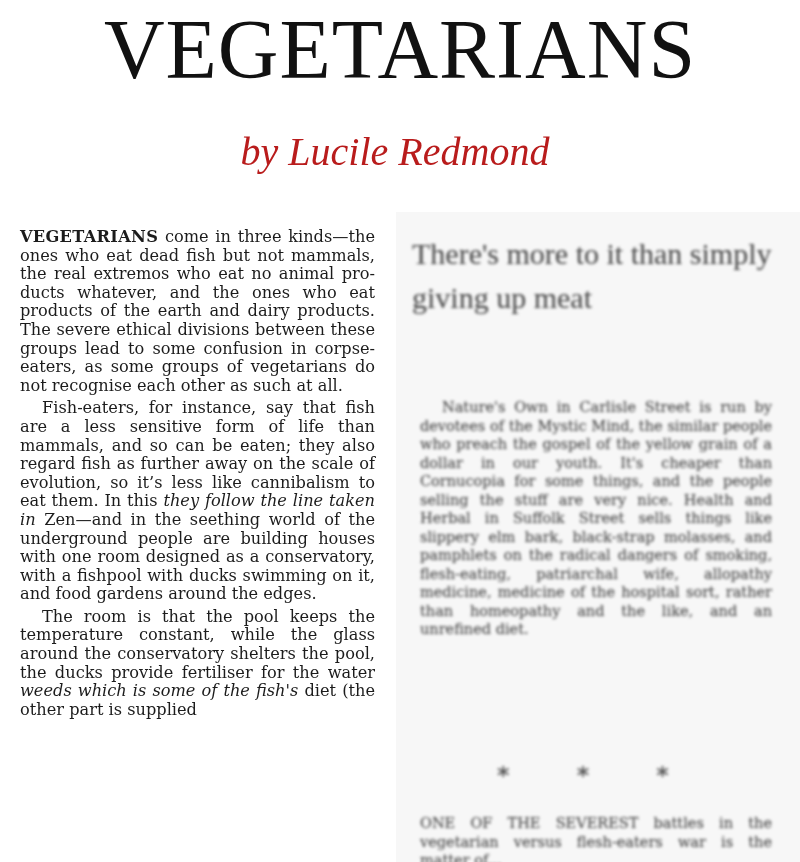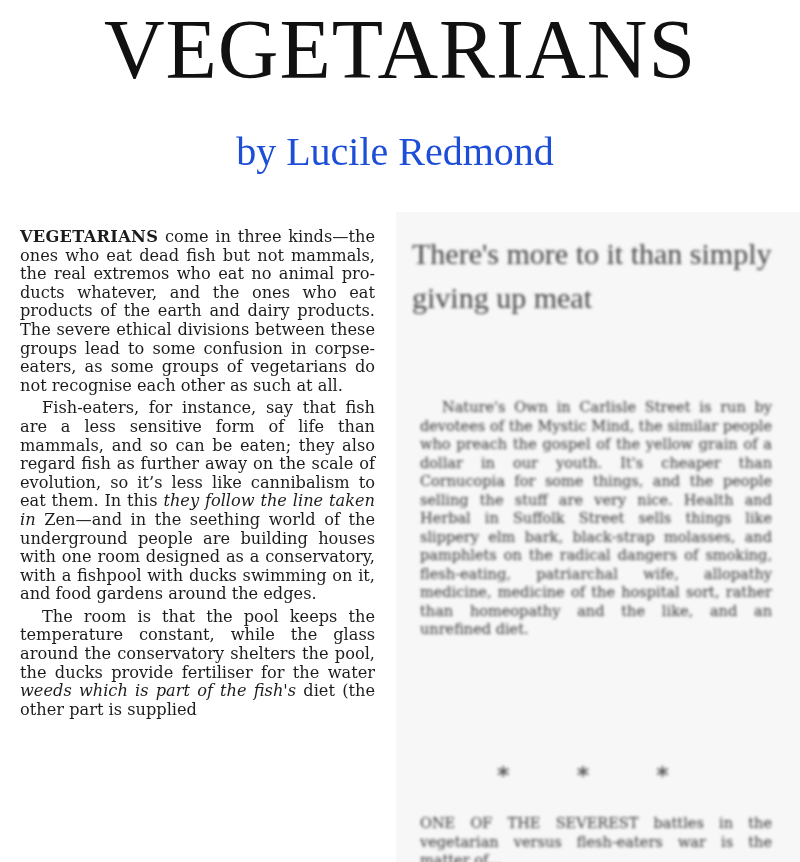--- a/index.html
+++ b/index.html
@@ -8,22 +8,22 @@
     background: #ffffff; position: relative;
     font-family: "DejaVu Serif", serif; color: #1a1a1a;
   }
   .title {
     position: absolute; left: 0; top: 8px; width: 800px; text-align: center;
     font-family: "Liberation Serif", serif; font-size: 84px; font-weight: normal;
     letter-spacing: 1px; color: #111; line-height: 1;
   }
   .byline {
     position: absolute; left: 0; top: 132px; width: 790px; text-align: center;
-    font-family: "Liberation Serif", serif; 
-    font-size: 40px; color: #1d4ed8; line-height: 1;
+    font-family: "Liberation Serif", serif; font-style: italic;
+    font-size: 40px; color: #b91c1c; line-height: 1;
   }
   .leftcol {
     position: absolute; left: 20px; top: 228px; width: 355px;
     font-family: "DejaVu Serif", serif; font-size: 16.2px; line-height: 18.6px;
     text-align: justify; color: #1c1c1c;
   }
   .leftcol p { margin: 0 0 4px 0; text-indent: 22px; hyphens: manual; }
   .leftcol p.first { text-indent: 0; }
   .leftcol b { font-weight: bold; letter-spacing: 0.3px; }
   .rightpanel {
@@ -55,21 +55,21 @@
 </style>
 </head>
 <body>
 
 <div class="title">VEGETARIANS</div>
 <div class="byline">by Lucile Redmond</div>
 
 <div class="leftcol">
   <p class="first"><b>VEGETARIANS</b><span> come in three kinds—the ones who eat dead fish but not mammals, the real extremos who eat no animal pro­ducts whatever, and the ones who eat products of the earth and dairy products. The severe ethical divisions between these groups lead to some confusion in corpse-eaters, as some groups of vegetarians do not recognise each other as such at all.</span></p>
   <p><span>Fish-eaters, for instance, say that fish are a less sensitive form of life than mammals, and so can be eaten; they also regard fish as further away on the scale of evolution, so it’s less like cannibalism to eat them. In this</span> <i>they follow the line taken in</i> <span>Zen</span><span>—and in the seething world of the underground people are building houses with one room designed as a conservatory, with a fishpool with ducks swimming on it, and food gardens around the edges.</span></p>
-  <p><span>The room is that the pool keeps the temperature constant, while the glass around the conserva­tory shelters the pool, the ducks provide fertiliser for the water</span> <i>weeds which is part of the fish's</i> <span>diet (the other part is supplied</span></p>
+  <p><span>The room is that the pool keeps the temperature constant, while the glass around the conserva­tory shelters the pool, the ducks provide fertiliser for the water</span> <i>weeds which is some of the fish's</i> <span>diet (the other part is supplied</span></p>
 </div>
 
 <div class="rightpanel">
   <div class="sidehead blurred">There's more to it than simply giving up meat</div>
   <div class="sidebody blurred">
     <p>Nature's Own in Carlisle Street is run by devotees of the Mystic Mind, the similar people who preach the gospel of the yellow grain of a dollar in our youth. It's cheaper than Cornucopia for some things, and the people selling the stuff are very nice. Health and Herbal in Suffolk Street sells things like slippery elm bark, black-strap molasses, and pamphlets on the radical dangers of smoking, flesh-eating, patriarchal wife, allopathy medicine, medicine of the hospital sort, rather than homeopathy and the like, and an unrefined diet.</p>
   </div>
   <div class="stars blurred">* * *</div>
   <div class="sidebody2 blurred">
     <p>ONE OF THE SEVEREST battles in the vegetarian versus flesh-eaters war is the matter of...</p>

